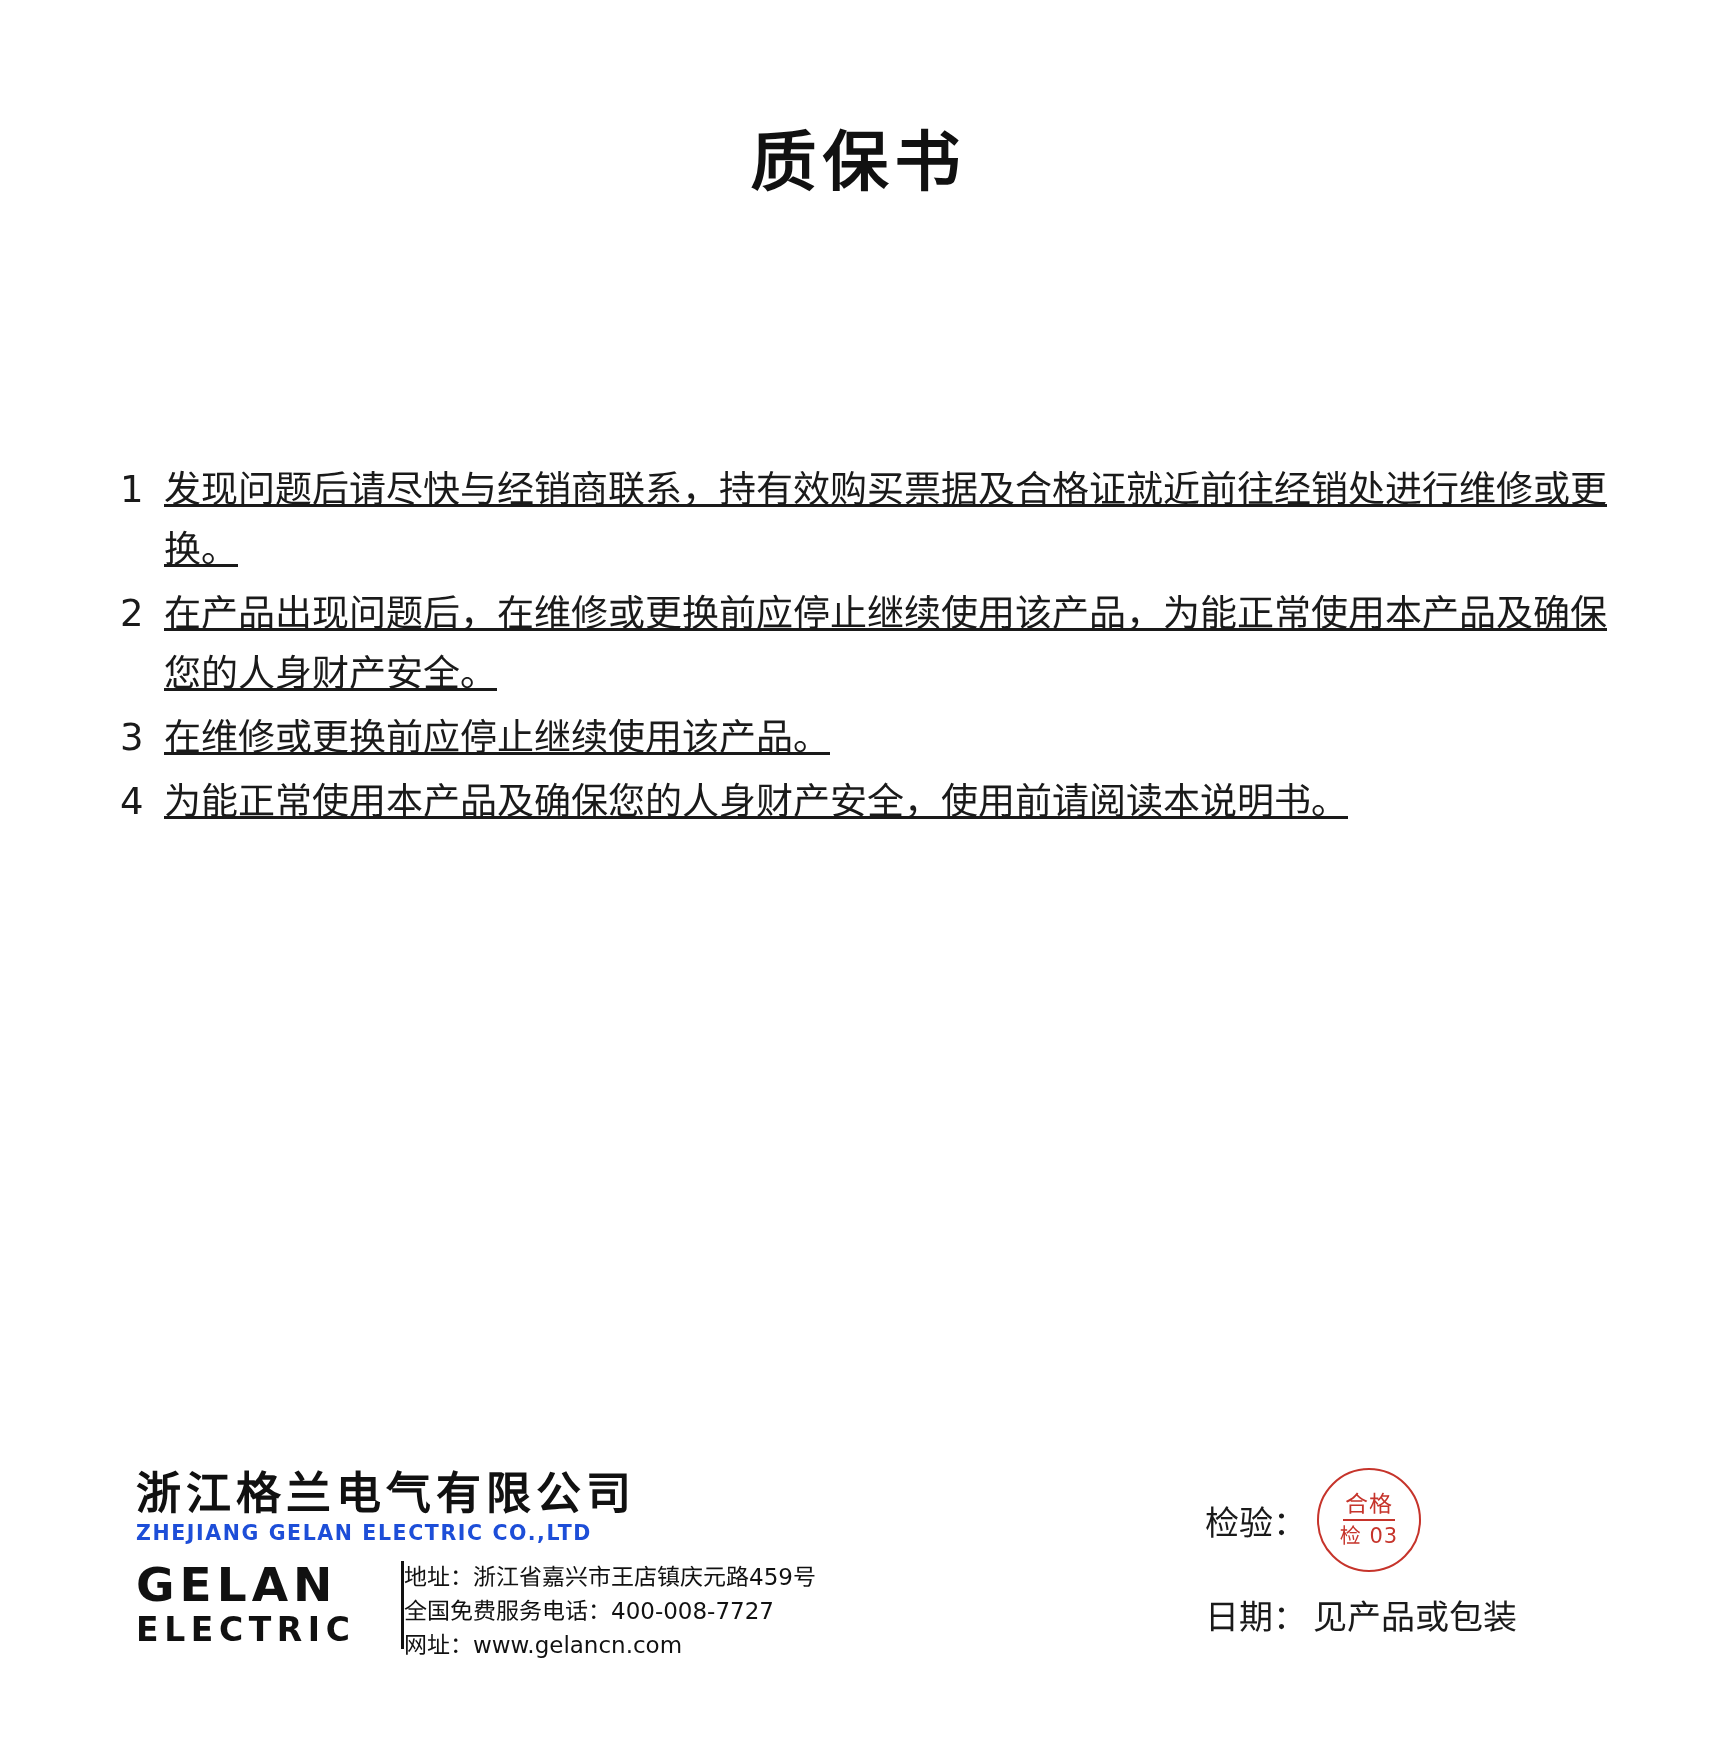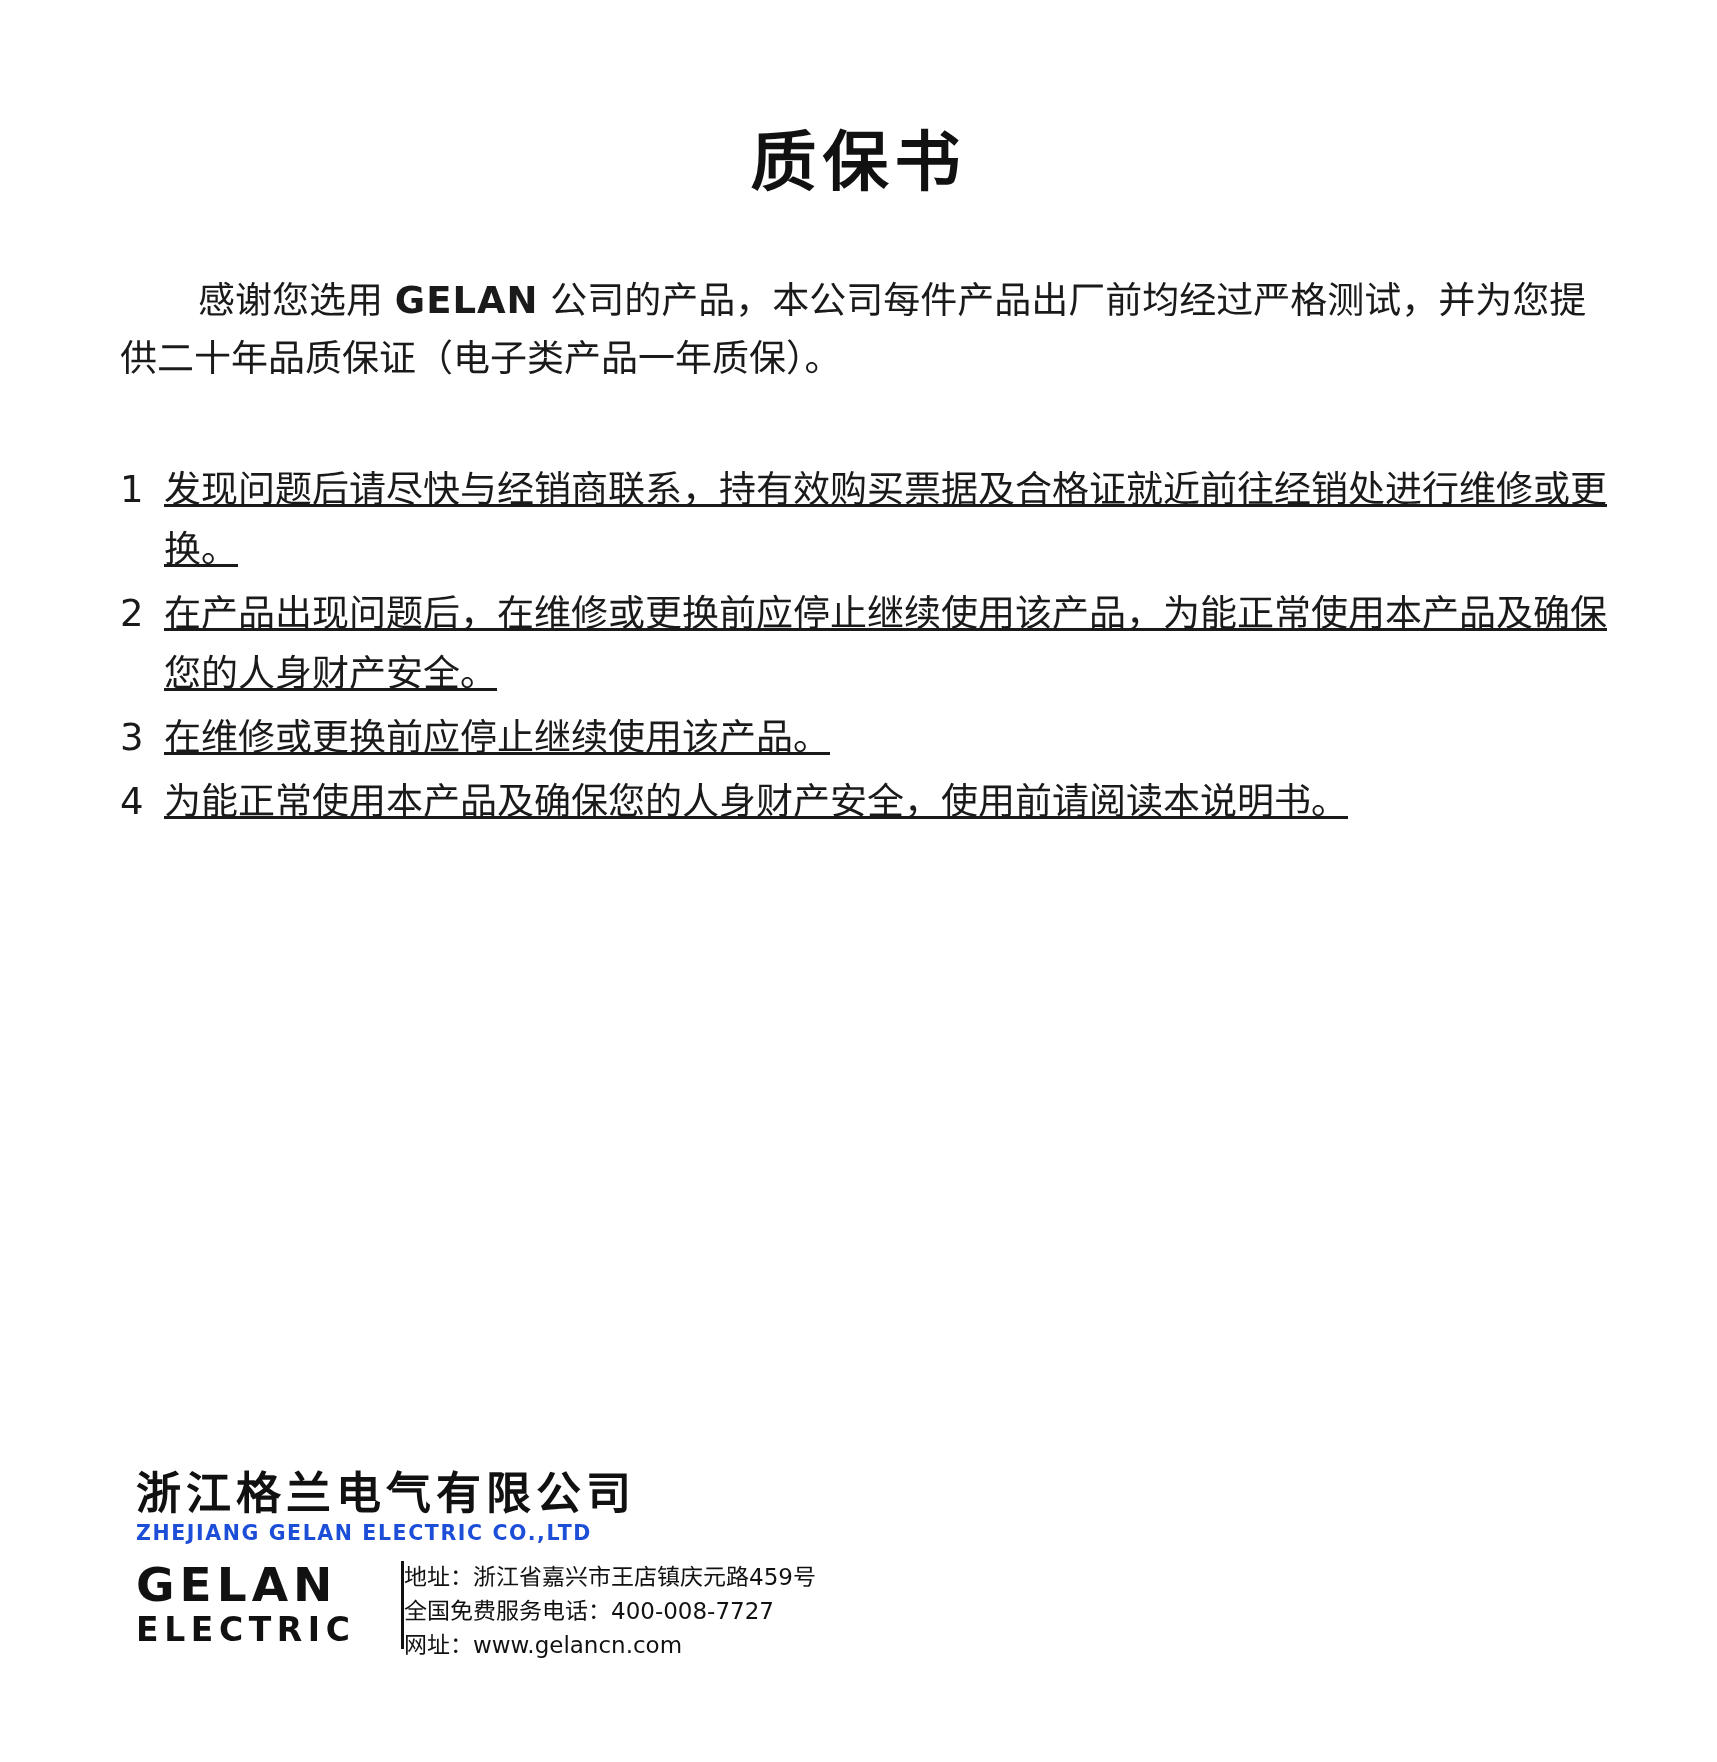--- a/index.html
+++ b/index.html
@@ -204,23 +204,20 @@
     margin-top: 18px;
   }
 </style>
 </head>
 <body>
 
 <div class="page">
 
   <div class="doc-title">质保书</div>
 
-  <div class="intro">
-    <span class="indent"></span><span>感谢您选用 </span><span class="brand-inline">GELAN</span><span> 公司的产品，本公司每件产品出厂前均经过严格测试，并为您提供二十年品质保证（电子类产品一年质保）。</span>
-  </div>
 
   <div class="clauses">
     <div class="clause">
       <span class="num">1</span>
       <span class="body">发现问题后请尽快与经销商联系，持有效购买票据及合格证就近前往经销处进行维修或更换。</span>
     </div>
     <div class="clause">
       <span class="num">2</span>
       <span class="body">在产品出现问题后，在维修或更换前应停止继续使用该产品，为能正常使用本产品及确保您的人身财产安全。</span>
     </div>
@@ -246,15 +243,28 @@
           <div class="logo-electric">ELECTRIC</div>
         </div>
         <div class="contact">
           <div>地址：浙江省嘉兴市王店镇庆元路459号</div>
           <div>全国免费服务电话：400-008-7727</div>
           <div>网址：www.gelancn.com</div>
         </div>
       </div>
     </div>
 
+    <div class="inspection">
+      <div class="insp-row">
+        <span class="insp-label">检验：</span>
+        <span class="stamp">
+          <span class="stamp-top">合格</span>
+          <span class="stamp-bottom">检 03</span>
+        </span>
+      </div>
+      <div class="insp-row date-row">
+        <span class="insp-label">日期：</span>
+        <span class="insp-value">见产品或包装</span>
+      </div>
+    </div>
 
   </div>
 </div>
 
 </body></html>

